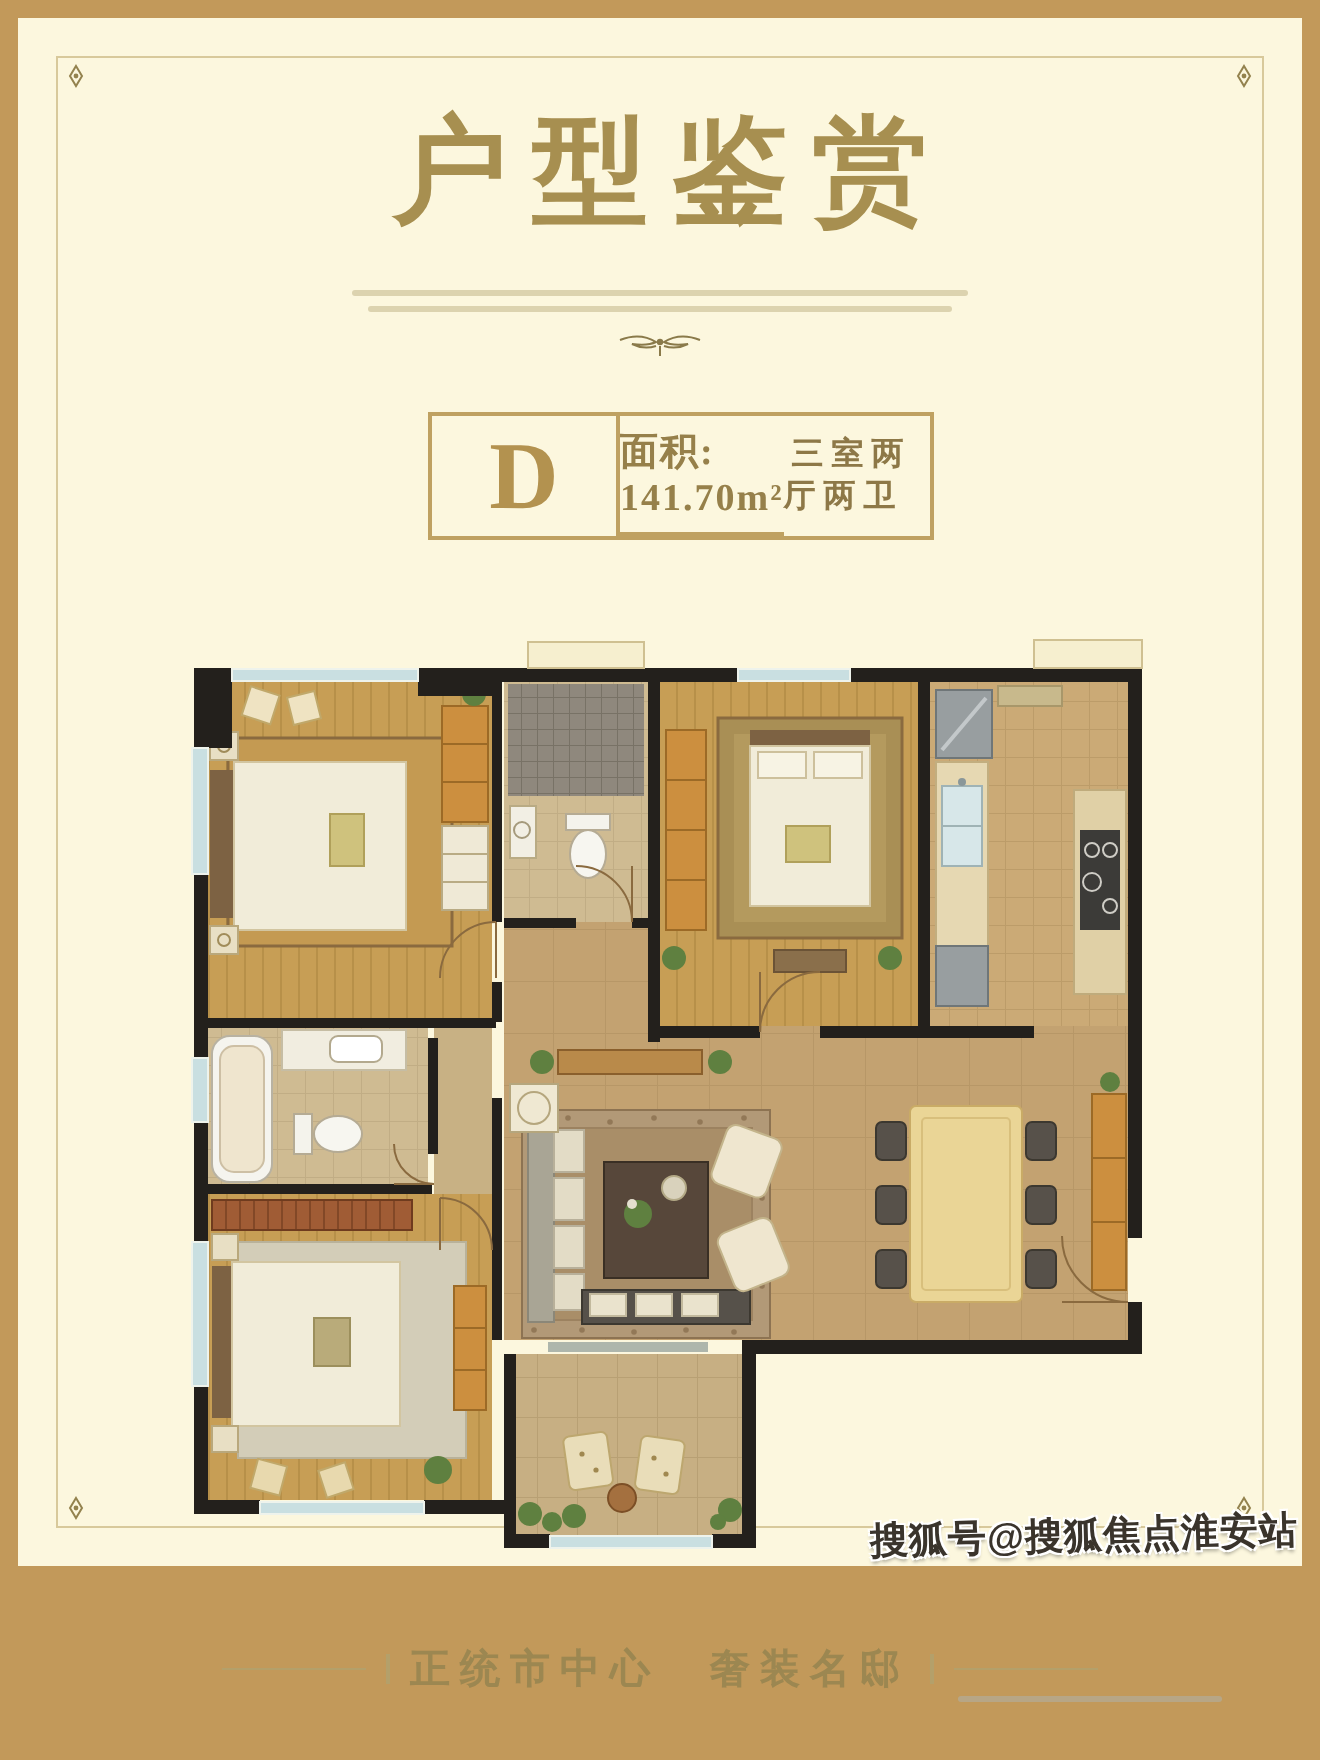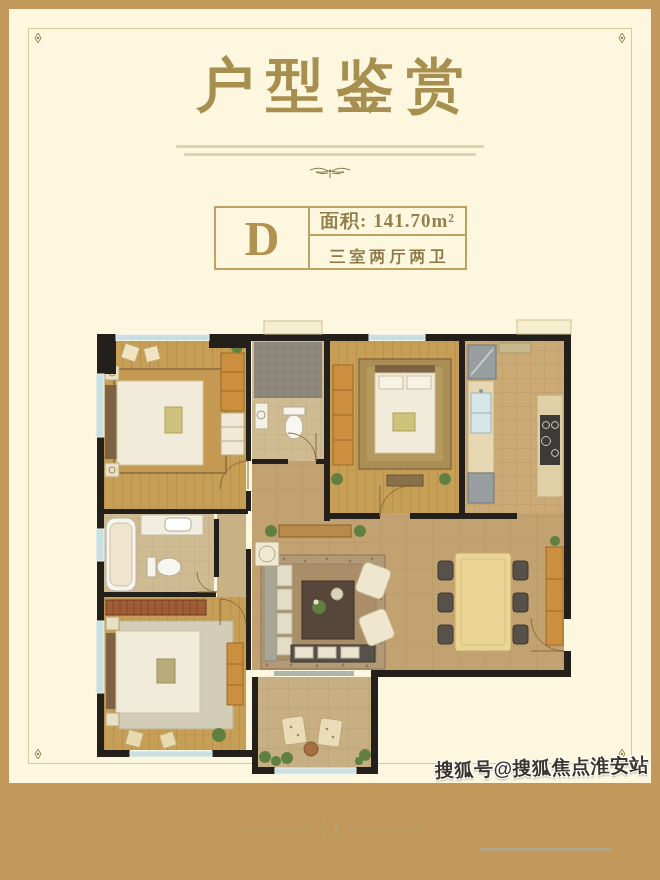--- a/index.html
+++ b/index.html
@@ -14,21 +14,21 @@
   .title{position:absolute;top:38px;left:0;width:100%;text-align:center;
          font-size:58px;font-weight:bold;color:#a78f50;letter-spacing:12px;text-indent:12px;}
   .fineprint{position:absolute;top:136px;left:0;width:100%;display:flex;flex-direction:column;align-items:center;gap:5px;}
   .fp-line{height:3px;background:#c7bb90;opacity:.6;border-radius:2px;}
   .fp1{width:308px;} .fp2{width:292px;}
   .ornament{position:absolute;top:155px;left:0;width:100%;text-align:center;color:#8a7a4a;}
   .badge{position:absolute;left:205px;top:197px;width:253px;height:64px;border:2px solid #bfa161;
          display:flex;background:#fcf7de;box-sizing:border-box;}
   .badge-letter{width:92px;display:flex;align-items:center;justify-content:center;
          border-right:2px solid #bfa161;font-size:48px;font-weight:bold;color:#b3924f;}
-  .badge-right{flex:1;display:flex;flex-direction:column;gap:10px;}
+  .badge-right{flex:1;display:flex;}
   .badge-row{flex:1;display:flex;align-items:center;justify-content:center;}
   .badge-row.area{border-bottom:2px solid #bfa161;font-size:19px;font-weight:bold;color:#96804a;letter-spacing:1px;}
   .badge-row.rooms{font-size:16px;font-weight:bold;color:#8d7847;letter-spacing:4px;text-indent:4px;}
   .plan{position:absolute;left:60px;top:300px;width:540px;height:478px;}
   .tagline{position:absolute;top:812px;left:0;width:100%;display:flex;align-items:center;justify-content:center;gap:10px;color:#9c8751;}
   .tg-line{width:72px;height:1px;background:#b4a06a;}
   .tg-bar{width:2px;height:15px;background:#b4a06a;}
   .tg-text{font-size:20px;font-weight:bold;letter-spacing:5px;white-space:nowrap;}
   .disclaimer{position:absolute;right:40px;top:839px;width:132px;height:3px;background:#b3ab95;opacity:.75;border-radius:2px;}
   .watermark{position:absolute;right:2px;bottom:2px;font-family:"Liberation Sans",sans-serif;
@@ -423,20 +423,21 @@
       <path d="M151,290 A26,26 0 0 1 177,316"></path>
           <line x1="151" y1="290" x2="151" y2="316"></line>
       <path d="M495,342 A33,33 0 0 1 462,309"></path>
           <line x1="495" y1="342" x2="462" y2="342"></line>
     </g>
   </svg>
 
   <div class="tagline">
     <div class="tg-line"></div>
     <div class="tg-bar"></div>
+    <div class="tg-text">正统市中心　奢装名邸</div>
     <div class="tg-bar"></div>
     <div class="tg-line"></div>
   </div>
 
   <div class="disclaimer"></div>
 
   <div class="watermark">搜狐号@搜狐焦点淮安站</div>
 
  </div>
 </div>

